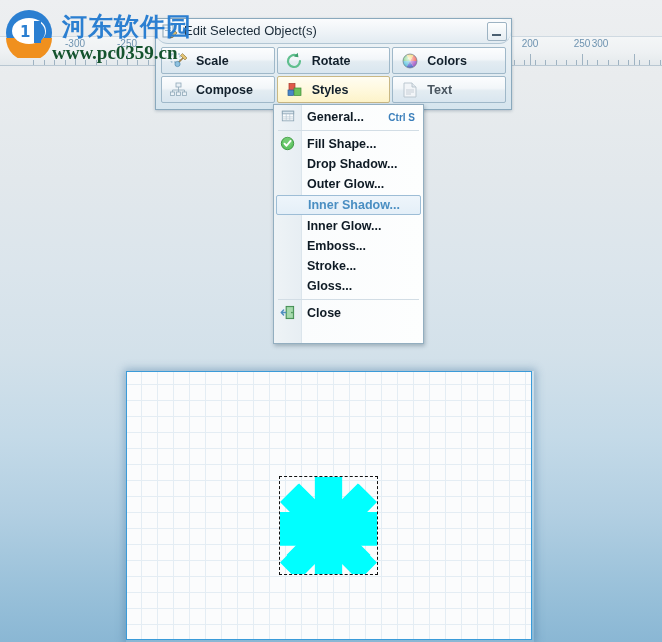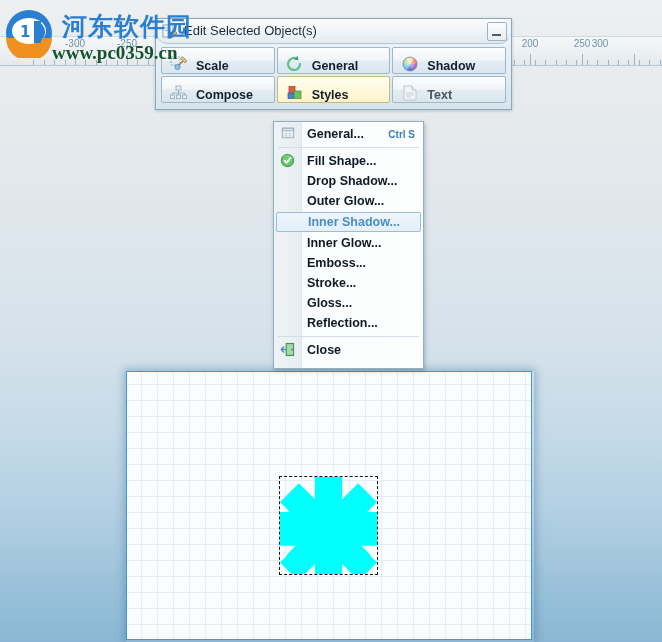--- a/index.html
+++ b/index.html
@@ -139,21 +139,21 @@
     grid-template-rows: 27px 27px;
     gap: 2px;
   }
   .tbtn {
     position: relative;
     background: linear-gradient(to bottom, #fcfdfe 0%, #f2f6f9 45%, #e3ecf2 55%, #d9e6ef 100%);
     border: 1px solid #9fb8c9;
     border-radius: 2px;
     cursor: pointer;
     display: flex;
-    align-items: flex-end;
+    align-items: center;
     overflow: hidden;
   }
   .tbtn .ticon {
     width: 20px; height: 18px;
     margin-left: 7px;
     margin-right: 7px;
     flex: 0 0 auto;
     position: relative;
   }
   .tbtn .tlabel {
@@ -164,27 +164,27 @@
   }
   .tbtn.active {
     background: linear-gradient(to bottom, #fffdf2 0%, #fff9de 50%, #fdf3c9 100%);
     border-color: #c9b884;
   }
   .tbtn.disabled .tlabel { color: #4a5660; }
 
   
   #menu {
     position: absolute;
-    left: 273px; top: 121px;
+    left: 273px; top: 104px;
     width: 149px;
     background: linear-gradient(to right, #f1f5f8 0%, #f1f5f8 26px, #fafcfd 27px, #fdfefe 100%);
     border: 1px solid #93aec0;
     box-shadow: 1px 2px 4px rgba(30,55,75,.30);
     z-index: 30;
-    padding: 2px 0 8px 0;
+    padding: 2px 0 20px 0;
   }
   #menu::before {
     content: "";
     position: absolute;
     left: 0; top: 0;
     width: 27px; height: 100%;
     background: linear-gradient(to right, #eef3f6, #e7eef3);
     border-right: 1px solid #dbe5ec;
   }
   .mitem {
@@ -376,21 +376,21 @@
       <span class="tlabel">Scale</span>
     </div>
 
     <div class="tbtn">
       <span class="ticon">
         <svg viewBox="0 0 20 18" width="20" height="18">
           <path d="M15 9 a6 6 0 1 1 -3.2 -5.3" fill="none" stroke="#5fbf8e" stroke-width="2.2" stroke-linecap="round"></path>
           <path d="M12.8 0.8 L13.4 5.2 L9 4.4 Z" fill="#3f9f6e"></path>
         </svg>
       </span>
-      <span class="tlabel">General</span>
+      <span class="tlabel">Rotate</span>
     </div>
 
     <div class="tbtn">
       <span class="ticon">
         <svg viewBox="0 0 20 18" width="20" height="18">
           <defs>
             <radialGradient id="cwg" cx="40%" cy="32%" r="70%">
               <stop offset="0%" stop-color="#ffffff" stop-opacity=".85"></stop>
               <stop offset="100%" stop-color="#ffffff" stop-opacity="0"></stop>
             </radialGradient>
@@ -400,21 +400,21 @@
             <path d="M0 0 L3.5 -6.1 A7 7 0 0 0 -3.5 -6.1 Z" fill="#f0c53a"></path>
             <path d="M0 0 L-3.5 -6.1 A7 7 0 0 0 -7 0 Z" fill="#59c35e"></path>
             <path d="M0 0 L-7 0 A7 7 0 0 0 -3.5 6.1 Z" fill="#3fb9d9"></path>
             <path d="M0 0 L-3.5 6.1 A7 7 0 0 0 3.5 6.1 Z" fill="#4a62c8"></path>
             <path d="M0 0 L3.5 6.1 A7 7 0 0 0 7 0 Z" fill="#a155c4"></path>
             <circle cx="0" cy="0" r="7" fill="url(#cwg)"></circle>
             <circle cx="0" cy="0" r="7" fill="none" stroke="#7b8a95" stroke-width=".8"></circle>
           </g>
         </svg>
       </span>
-      <span class="tlabel">Shadow</span>
+      <span class="tlabel">Colors</span>
     </div>
 
     <div class="tbtn">
       <span class="ticon">
         <svg viewBox="0 0 20 18" width="20" height="18">
           <rect x="7" y="2" width="5" height="4" fill="#eaf1f6" stroke="#8fa8b8" stroke-width=".8"></rect>
           <path d="M9.5 6 L9.5 9 M3.5 9 L15.5 9 M3.5 9 L3.5 11 M9.5 9 L9.5 11 M15.5 9 L15.5 11" stroke="#8fa8b8" stroke-width=".8" fill="none"></path>
           <rect x="1.5" y="11" width="4" height="3.5" fill="#eaf1f6" stroke="#8fa8b8" stroke-width=".8"></rect>
           <rect x="7.5" y="11" width="4" height="3.5" fill="#eaf1f6" stroke="#8fa8b8" stroke-width=".8"></rect>
           <rect x="13.5" y="11" width="4" height="3.5" fill="#eaf1f6" stroke="#8fa8b8" stroke-width=".8"></rect>
@@ -508,24 +508,20 @@
   <div class="mitem">
     <span class="micon"></span>
     <span class="mlabel">Stroke...</span>
   </div>
 
   <div class="mitem">
     <span class="micon"></span>
     <span class="mlabel">Gloss...</span>
   </div>
 
-  <div class="mitem">
-    <span class="micon"></span>
-    <span class="mlabel">Reflection...</span>
-  </div>
 
   <div class="msep"></div>
 
   <div class="mitem">
     <span class="micon">
       <svg viewBox="0 0 16 16" width="16" height="15">
         <rect x="6" y="1.5" width="8" height="13" fill="#7fc48a" stroke="#3f8a4f" stroke-width="1"></rect>
         <rect x="7" y="2.5" width="6" height="11" fill="#a6d9ad"></rect>
         <circle cx="12.2" cy="8" r=".9" fill="#3f8a4f"></circle>
         <path d="M1 8 L5.5 8 M3.3 5.4 L0.8 8 L3.3 10.6" fill="none" stroke="#4f8fbf" stroke-width="1.6" stroke-linecap="round" stroke-linejoin="round"></path>

